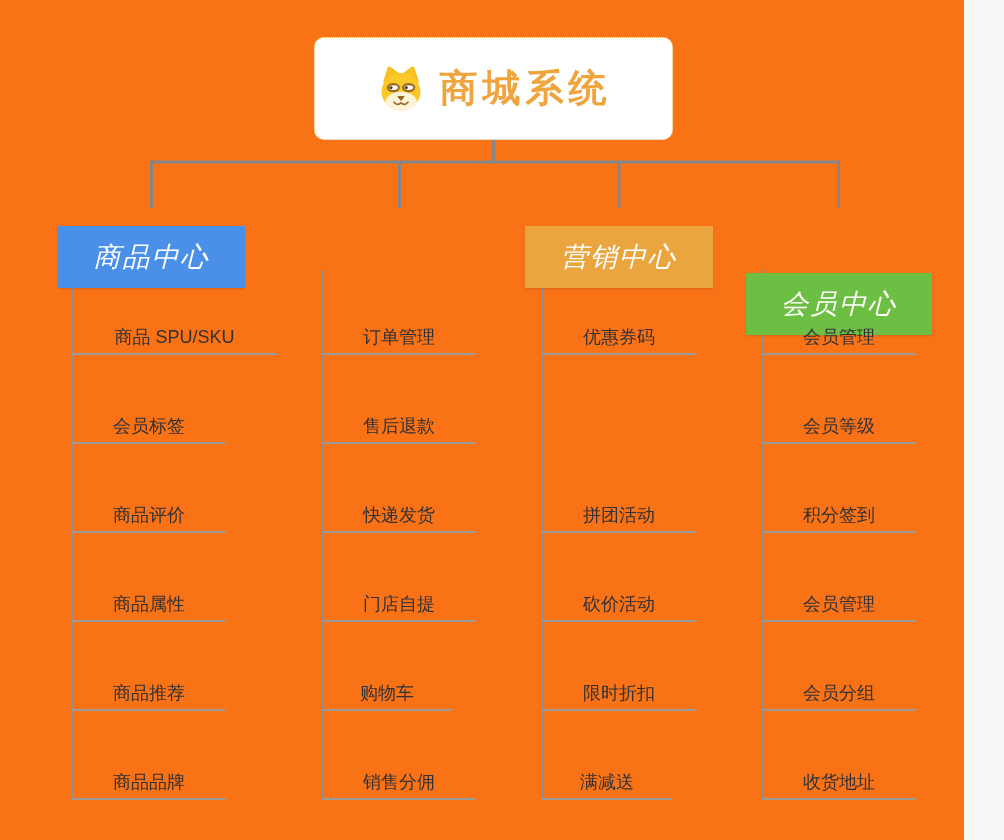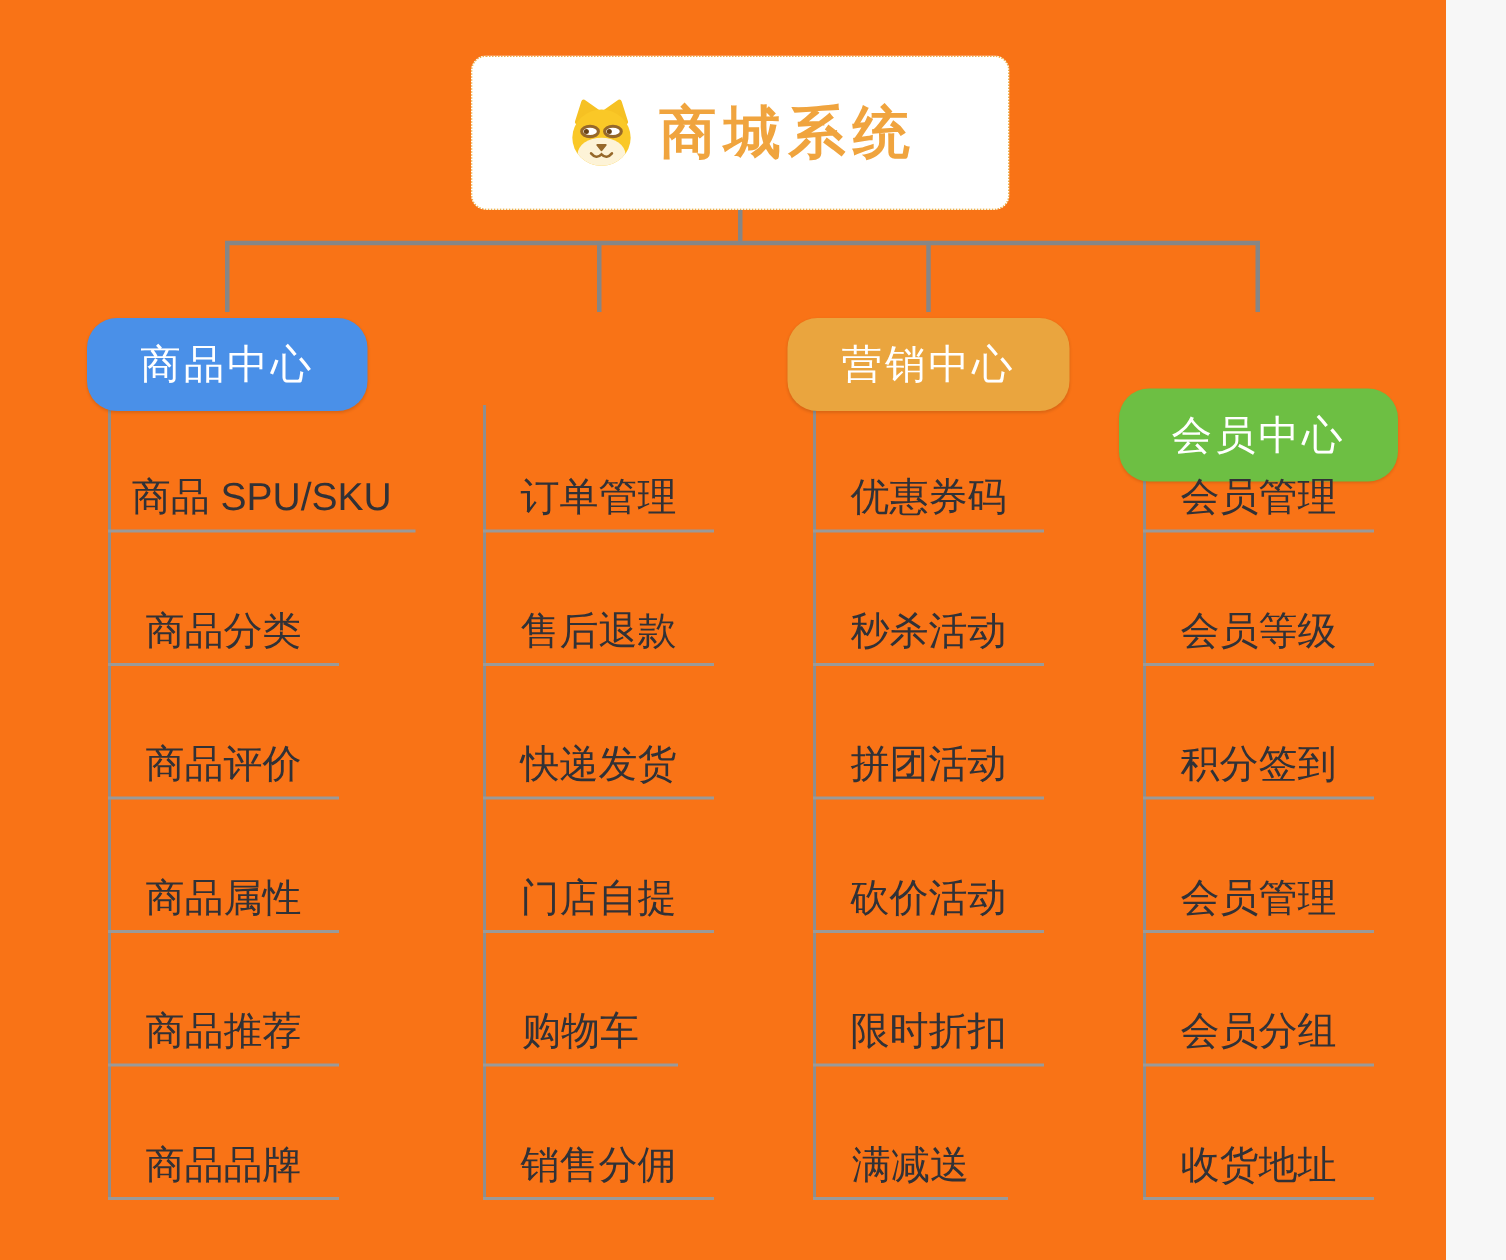--- a/index.html
+++ b/index.html
@@ -38,49 +38,50 @@
   .root-title {
     font-size: 38px;
     font-weight: 700;
     letter-spacing: 5px;
     color: #f0a43e;
     white-space: nowrap;
   }
   
   .branch {
     position: absolute;
-    top: 212px;
+    top: 226px;
     height: 62px;
     box-sizing: border-box;
-    border-radius: 20px;
+    border-radius: 0;
     display: flex;
     align-items: center;
     justify-content: center;
     color: #ffffff;
     font-size: 27px;
     letter-spacing: 2px;
     font-weight: 500;
     box-shadow: 0 1px 2px rgba(0,0,0,0.12);
     white-space: nowrap;
+    font-style: italic;
   }
   .b1 { left: 58px;  width: 187px; }
   .b2 { left: 307px; width: 185px; }
   .b3 { left: 525px; width: 188px; }
   .b4 { left: 746px; width: 186px; }
   
   .leaf {
     position: absolute;
     height: 40px;
     box-sizing: border-box;
     border-bottom: 2px solid #9a9a9a;
     display: flex;
     align-items: flex-end;
     justify-content: center;
     padding-bottom: 4px;
-    font-size: 26px;
+    font-size: 18px;
     color: #313136;
     white-space: nowrap;
   }
   .c1 { left: 72px; }
   .c2 { left: 322px; }
   .c3 { left: 542px; }
   .c4 { left: 762px; }
   .r1 { top: 315px; }
   .r2 { top: 404px; }
   .r3 { top: 493px; }
@@ -128,35 +129,34 @@
       <path d="M26,52 q5,6 10,1 q5,5 10,-1" fill="none" stroke="#96682a" stroke-width="2.5" stroke-linecap="round"></path>
     </svg>
     <span class="root-title" style="color: rgb(240, 164, 62);">商城系统</span>
   </div>
 
   <div class="branch b1" style="background-color: rgb(74, 144, 232);">商品中心</div>
   <div class="branch b3" style="background-color: rgb(234, 165, 62);">营销中心</div>
   <div class="branch b4" style="background-color: rgb(109, 191, 67); margin-top: 47px;">会员中心</div>
 
   <div class="leaf c1 r1 w-wide">商品 SPU/SKU</div>
-  <div class="leaf c1 r2 w-def">商品分类</div>
+  <div class="leaf c1 r2 w-def">会员标签</div>
   <div class="leaf c1 r3 w-def">商品评价</div>
   <div class="leaf c1 r4 w-def">商品属性</div>
   <div class="leaf c1 r5 w-def">商品推荐</div>
   <div class="leaf c2 r1 w-def">订单管理</div>
 
   <div class="leaf c1 r6 w-def">商品品牌</div>
   <div class="leaf c2 r2 w-def">售后退款</div>
   <div class="leaf c2 r3 w-def">快递发货</div>
   <div class="leaf c2 r4 w-def">门店自提</div>
   <div class="leaf c2 r5 w-short">购物车</div>
   <div class="leaf c2 r6 w-def">销售分佣</div>
 
   <div class="leaf c3 r1 w-def">优惠券码</div>
-  <div class="leaf c3 r2 w-def">秒杀活动</div>
   <div class="leaf c3 r3 w-def">拼团活动</div>
   <div class="leaf c3 r4 w-def">砍价活动</div>
   <div class="leaf c3 r5 w-def">限时折扣</div>
   <div class="leaf c3 r6 w-short">满减送</div>
 
   <div class="leaf c4 r1 w-def">会员管理</div>
   <div class="leaf c4 r2 w-def">会员等级</div>
   <div class="leaf c4 r3 w-def">积分签到</div>
   <div class="leaf c4 r4 w-def">会员管理</div>
   <div class="leaf c4 r5 w-def">会员分组</div>

